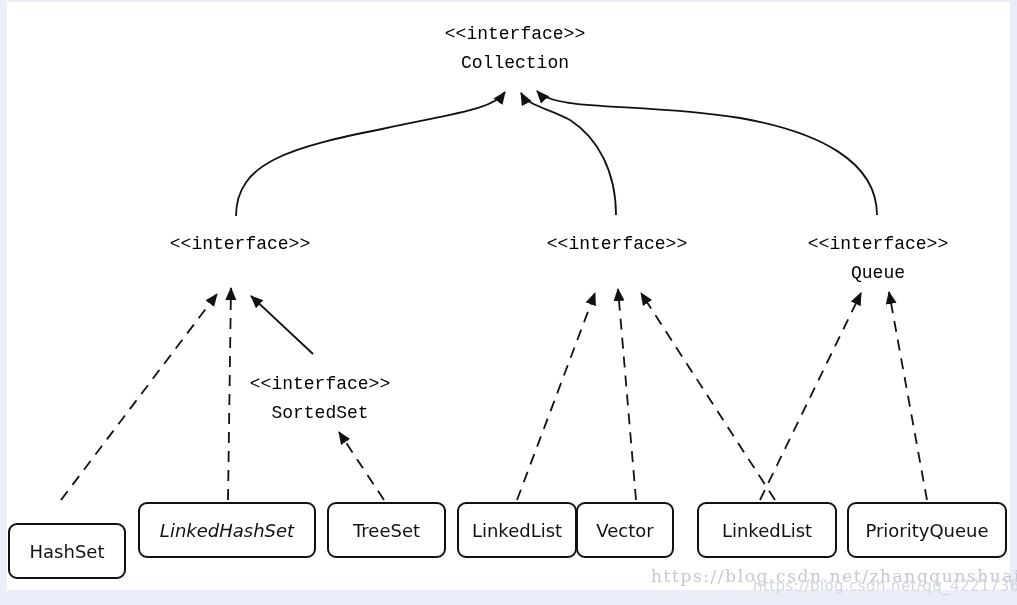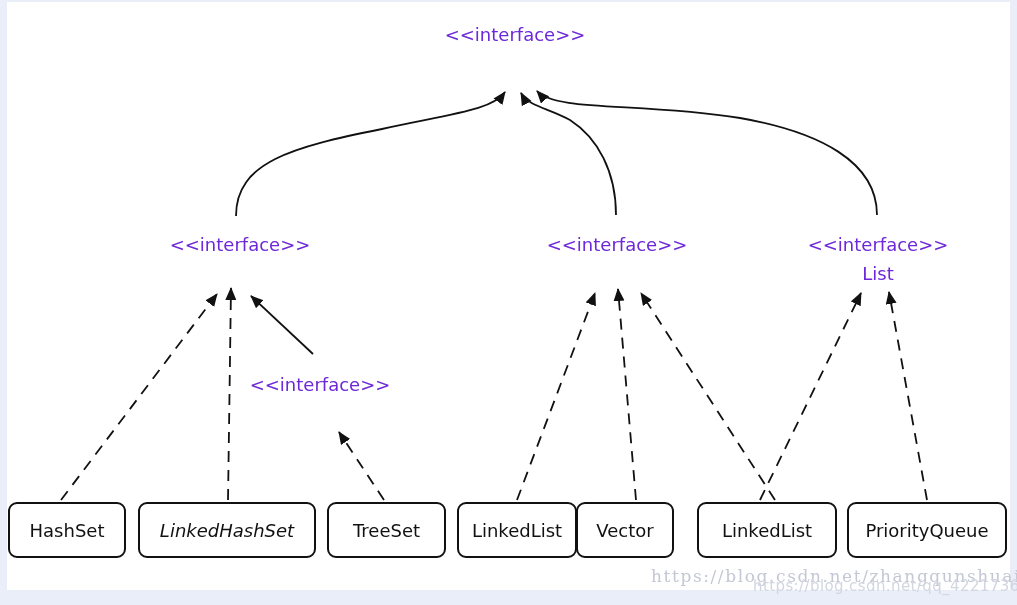--- a/index.html
+++ b/index.html
@@ -9,21 +9,21 @@
     font-family:"DejaVu Sans","Liberation Sans",sans-serif;
     color:#111;
   }
   .canvas{
     position:absolute;left:7px;top:2px;width:1003px;height:588px;
     background:#ffffff;
   }
   .arrow-layer{position:absolute;left:0;top:0;width:1017px;height:605px;}
   .iface{
     position:absolute;width:220px;text-align:center;
-    font-size:18px;line-height:29px;color:#6d28d9;white-space:nowrap;
+    font-size:18px;line-height:29px;color:#000000;white-space:nowrap;font-family:Liberation Mono, monospace;
   }
   .cls{
     position:absolute;top:502px;height:52px;
     background:#fff;border:2px solid #111;border-radius:9px;
     display:flex;align-items:center;justify-content:center;
     font-size:18px;color:#111;white-space:nowrap;
   }
   .wm1{
     position:absolute;left:651px;top:566px;
     font-family:"DejaVu Serif","Liberation Serif",serif;
@@ -59,40 +59,42 @@
       <path d="M 636,500 L 618,289" marker-end="url(#ah)"></path>
       <path d="M 775,500 L 641,293" marker-end="url(#ah)"></path>
       <path d="M 760,500 L 861,293" marker-end="url(#ah)"></path>
       <path d="M 927,500 L 889,292" marker-end="url(#ah)"></path>
     </g>
   </g>
 </svg>
 
 <div class="iface" style="left:405px;top:20px;">
   <div>&lt;&lt;interface&gt;&gt;</div>
+  <div>Collection</div>
 </div>
 
 <div class="iface" style="left:130px;top:230px;">
   <div>&lt;&lt;interface&gt;&gt;</div>
 </div>
 
 <div class="iface" style="left:507px;top:230px;">
   <div>&lt;&lt;interface&gt;&gt;</div>
 </div>
 
 <div class="iface" style="left:768px;top:230px;">
   <div>&lt;&lt;interface&gt;&gt;</div>
-  <div>List</div>
+  <div>Queue</div>
 </div>
 
 <div class="iface" style="left:210px;top:370px;">
   <div>&lt;&lt;interface&gt;&gt;</div>
+  <div>SortedSet</div>
 </div>
 
-<div class="cls" style="left:8px;width:114px;">
+<div class="cls" style="left:8px;width:114px;margin-top:21px;">
     <span>HashSet</span>
   </div>
 <div class="cls" style="left:138px;width:174px;font-style:italic;">
     <span>LinkedHashSet</span>
   </div>
 <div class="cls" style="left:327px;width:115px;">
     <span>TreeSet</span>
   </div>
 <div class="cls" style="left:457px;width:116px;">
     <span>LinkedList</span>

